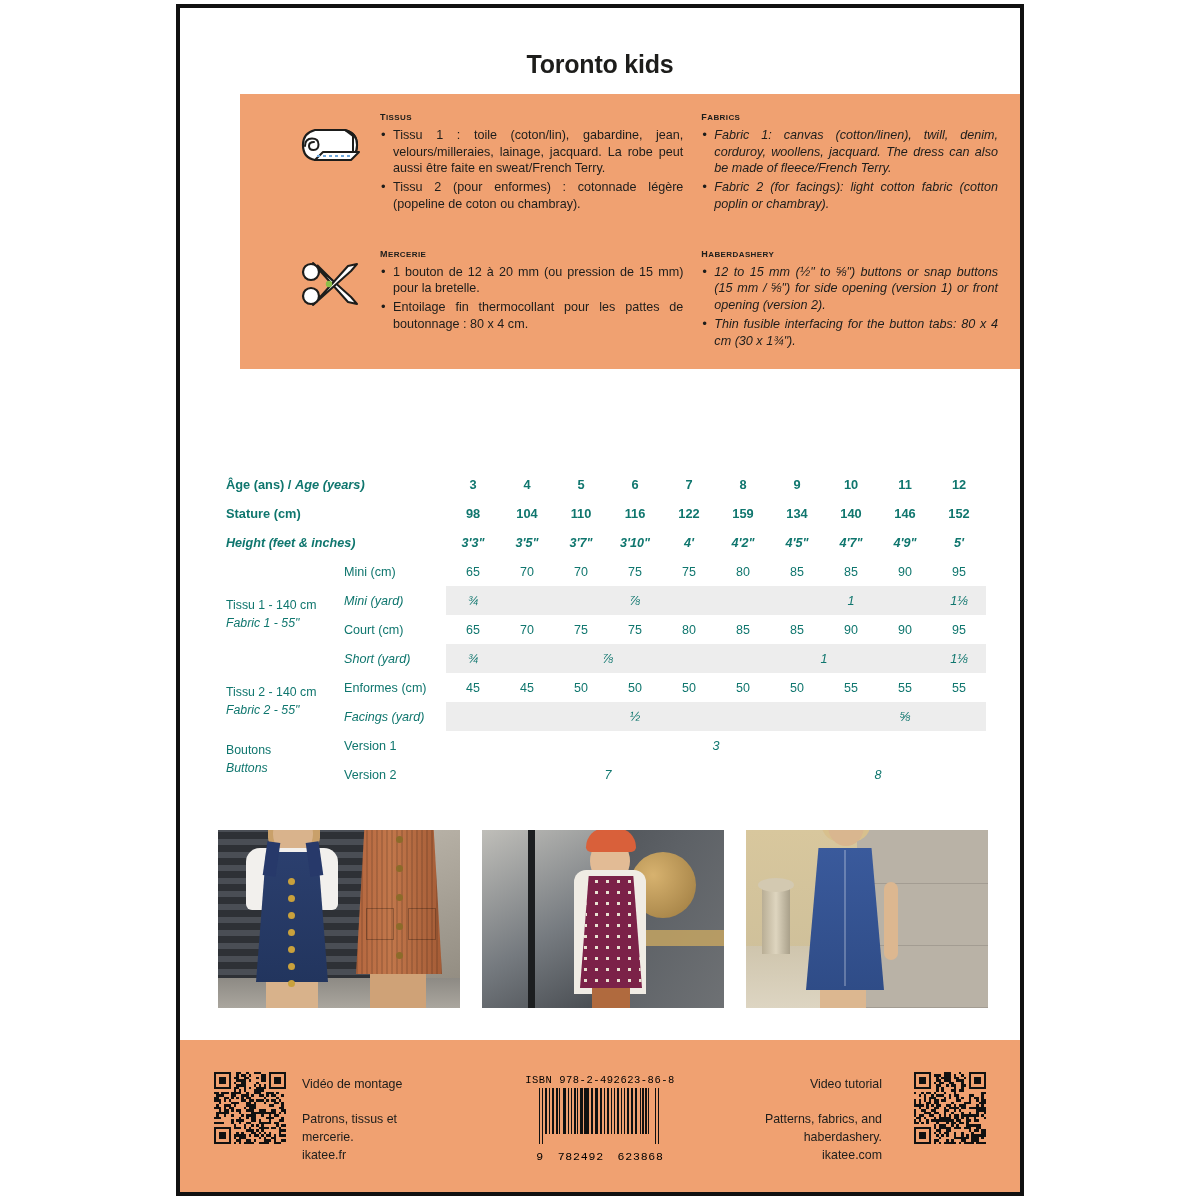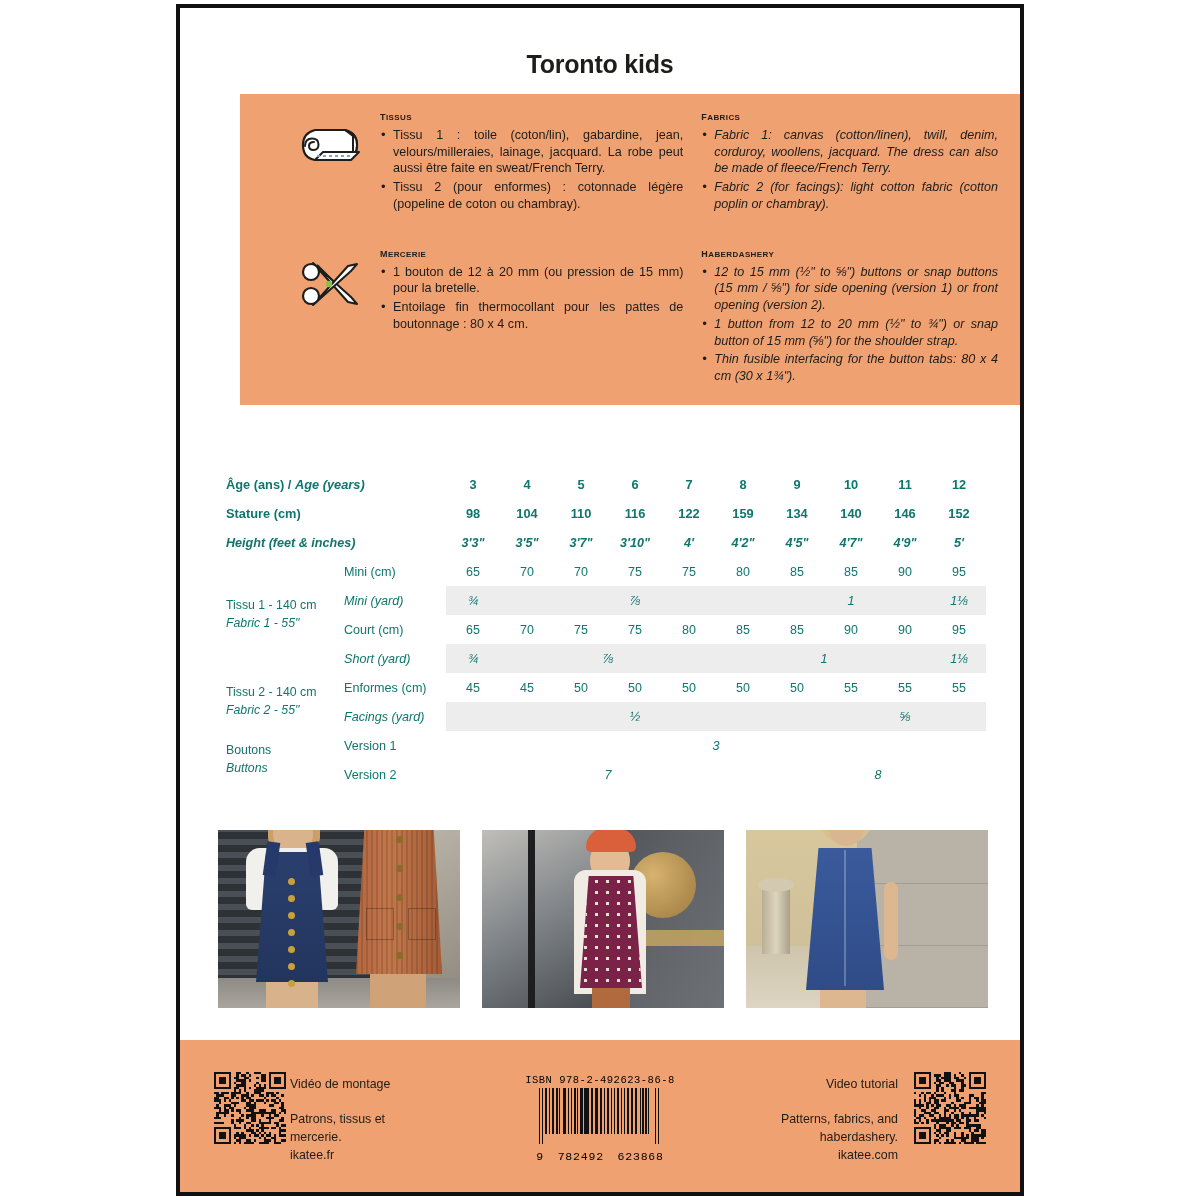--- a/index.html
+++ b/index.html
@@ -219,23 +219,23 @@
     background:#dcb790; }
 
   
   .footer {
     position: absolute;
     left: 0; bottom: 0;
     width: 840px; height: 156px;
     background: #F0A171;
     display: flex; align-items: center;
   }
-  .foot-left  { display:flex; align-items:flex-start; padding-left:34px; gap:4px; width:270px; }
+  .foot-left  { display:flex; align-items:flex-start; padding-left:34px; gap:16px; width:270px; }
   .foot-mid   { flex:1; display:flex; justify-content:center; }
-  .foot-right { display:flex; align-items:flex-start; padding-right:34px; gap:16px; width:270px;
+  .foot-right { display:flex; align-items:flex-start; padding-right:34px; gap:32px; width:270px;
                 justify-content:flex-end; }
   .qr { width: 72px; height: 72px; flex:0 0 72px; background:#F0A171; }
   .foot-txt { font-size: 12.4px; line-height: 1.42; color:#1d1d1b; padding-top:4px; }
   .foot-txt .t2 { margin-top: 18px; }
   .foot-right .foot-txt { text-align: right; }
   .barcode-box { text-align:center; color:#000000; }
   .bc-isbn {
     font-family:"Liberation Mono", monospace;
     font-size: 10.5px; letter-spacing: .5px; margin-bottom:2px;
   }
@@ -301,21 +301,20 @@
           <div class="sec-head">Mercerie</div>
           <ul class="bullets">
             <li>1 bouton de 12 à 20 mm (ou pression de 15 mm) pour la bretelle.</li>
             <li>Entoilage fin thermocollant pour les pattes de boutonnage : 80 x 4 cm.</li>
           </ul>
         </div>
         <div class="col-en">
           <div class="sec-head">Haberdashery</div>
           <ul class="bullets">
             <li>12 to 15 mm (½" to ⅝") buttons or snap buttons (15 mm / ⅝") for side opening (version 1) or front opening (version 2).</li>
-            <li>1 button from 12 to 20 mm (½" to ¾") or snap button of 15 mm (⅝") for the shoulder strap.</li>
             <li>Thin fusible interfacing for the button tabs: 80 x 4 cm (30 x 1¾").</li>
           </ul>
         </div>
       </div>
     </div>
   </div>
 
   <div class="table-wrap">
     <table class="sizes outer" id="size-table">
       <colgroup>

